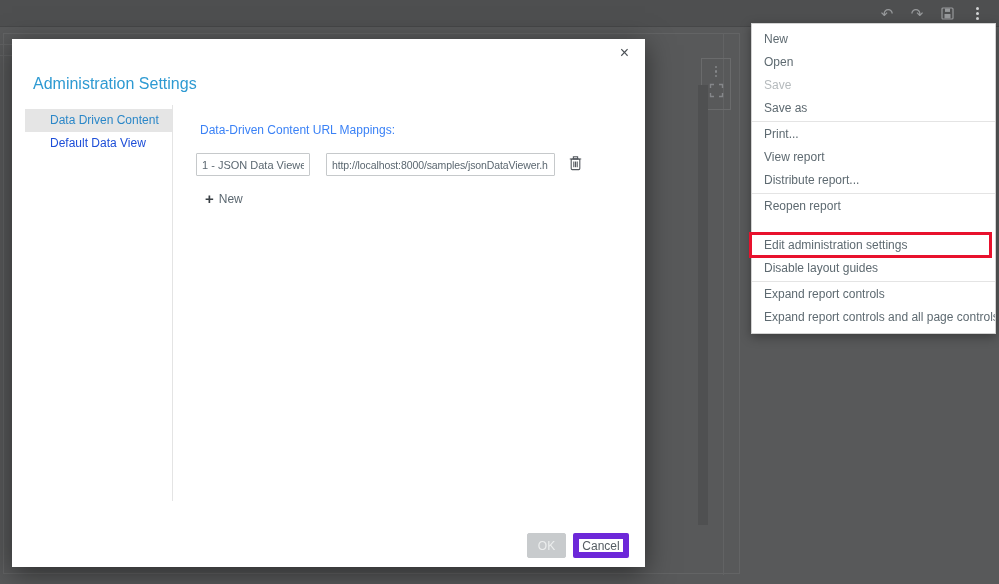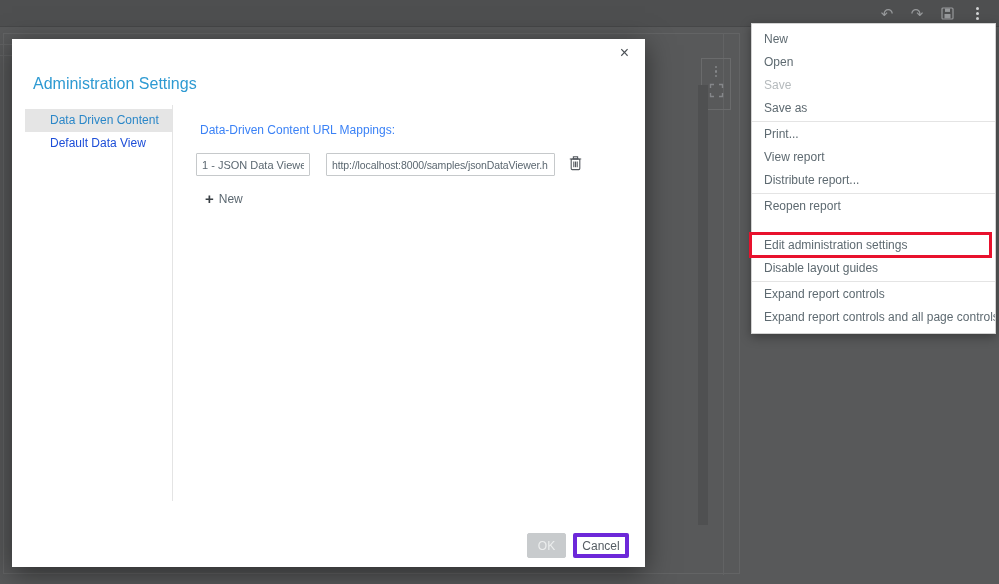--- a/index.html
+++ b/index.html
@@ -53,21 +53,21 @@
     display:flex; align-items:center; justify-content:center; }
   .new-btn { position:absolute; left:193px; top:152px; display:flex; align-items:center; gap:5px;
     background:none; border:none; font-family:inherit; padding:0; }
   .new-plus { font-size:15px; font-weight:bold; color:#3a4045; line-height:1; }
   .new-label { font-size:12px; color:#5b6770; }
 
   .dialog-footer { position:absolute; right:16px; bottom:9px; display:flex; gap:7px; }
   .btn { height:25px; font-size:12px; font-family:inherit; border-radius:2px;
     display:flex; align-items:center; justify-content:center; line-height:1; }
   .btn-ok { width:39px; background:#c8cbcd; color:#eceeee; border:1px solid #c8cbcd; }
-  .btn-cancel { width:56px; background:#ffffff; color:#555c63; border:4px solid #6d28d9; }
+  .btn-cancel { width:56px; background:#ffffff; color:#555c63; border:6px solid #6d28d9; }
 
   
   .menu { position:absolute; left:751px; top:23px; width:245px; background:#ffffff;
     border:1px solid #d2d2d2; box-shadow:0 3px 10px rgba(0,0,0,0.35); padding:4px 0; }
   .menu-item { position:relative; height:23px; line-height:23px; padding-left:12px;
     font-size:12px; color:#5e6a71; white-space:nowrap; overflow:hidden; }
   .menu-item.disabled { color:#b5babd; }
   .menu-sep { height:1px; background:#e4e4e4; margin:1px 0; }
   .submenu-arrow { position:absolute; right:14px; top:0; font-size:14px; color:#5e6a71; }
   .red-box { position:absolute; left:-3px; right:3px; top:-2px; bottom:-1px;

